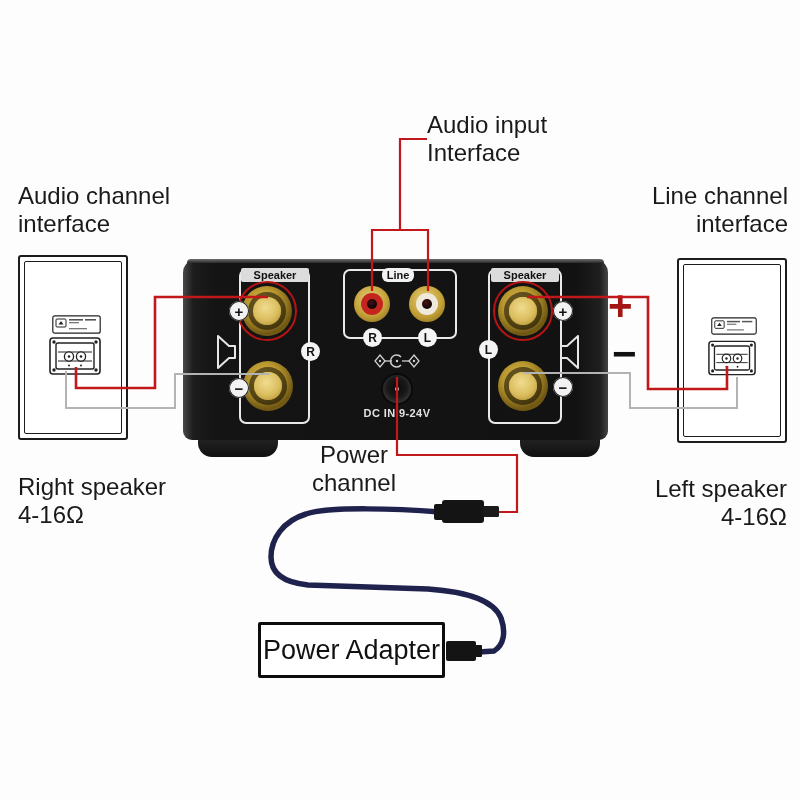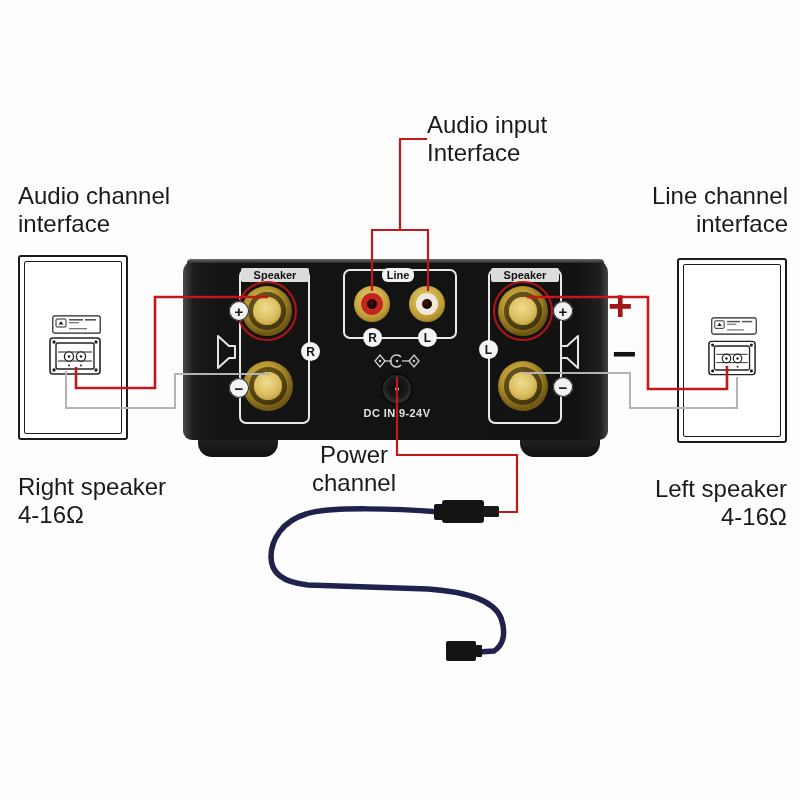--- a/index.html
+++ b/index.html
@@ -211,20 +211,23 @@
     <div class="abs post redring" style="left:315px;top:27px;"></div>
     <div class="abs post" style="left:315px;top:102px;"></div>
     <div class="abs termcircle" style="left:370px;top:42px;">+</div>
     <div class="abs termcircle" style="left:370px;top:118px;">−</div>
     <div class="abs lettercircle" style="left:296px;top:81px;">L</div>
     <svg class="abs" style="left:377px;top:76px;" width="20" height="34" viewBox="0 0 20 34">
       <polygon points="1,11 7,11 18,1 18,33 7,23 1,23" fill="none" stroke="#e6e6e6" stroke-width="2" stroke-linejoin="round"></polygon>
     </svg>
   </div>
 
+  <div class="abs adapter">
+    <span>Power Adapter</span>
+  </div>
 
   <svg class="abs overlay" width="800" height="800" viewBox="0 0 800 800">
 
     <path d="M427 139 H400 V230 M372 291 V230 H428 V291" fill="none" stroke="#c2181b" stroke-width="2.2"></path>
 
     <path d="M66 371 V408 H175 V374 H269" fill="none" stroke="#b3b3b3" stroke-width="2"></path>
     <path d="M523 373 H630 V408 H737 V377" fill="none" stroke="#b3b3b3" stroke-width="2"></path>
 
     <path d="M76 367 V388 H155 V297 H268" fill="none" stroke="#c2181b" stroke-width="2.6"></path>
     <path d="M527 297 H648 V389 H727 V366" fill="none" stroke="#c2181b" stroke-width="2.6"></path>

